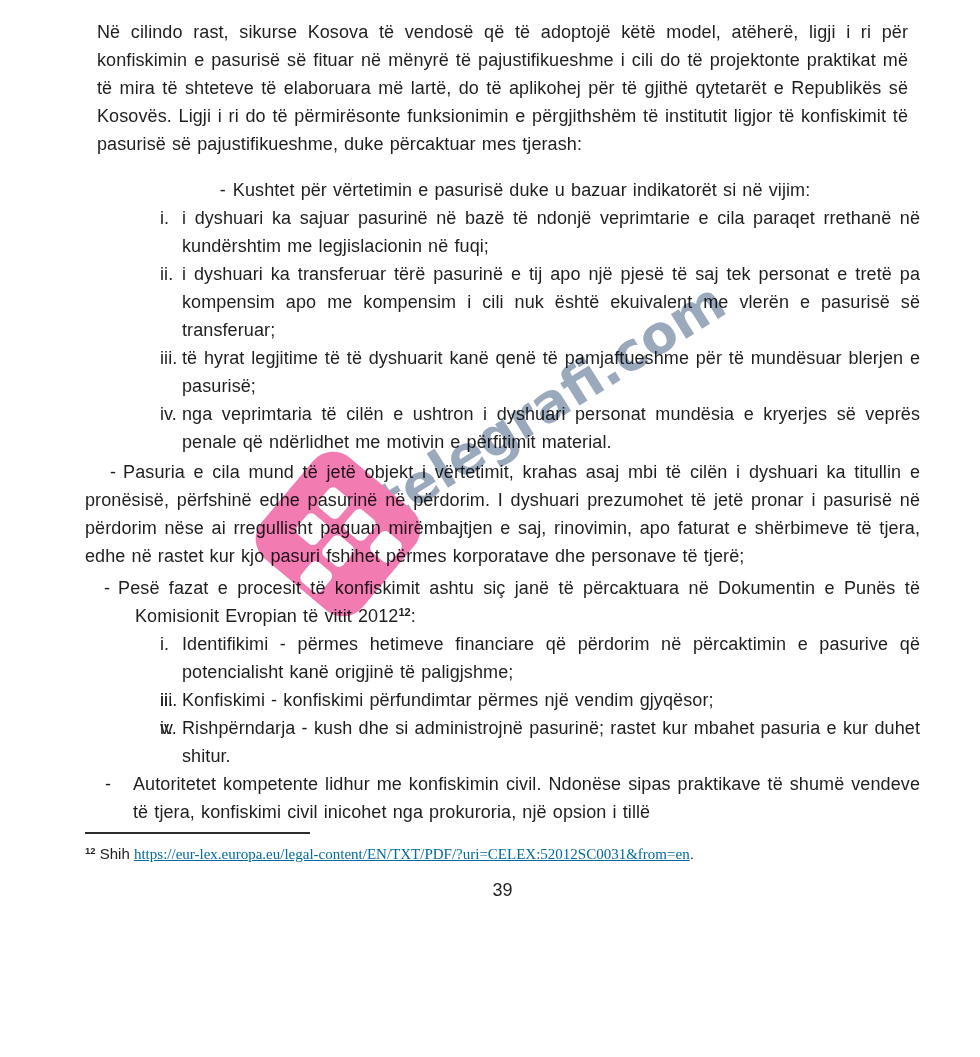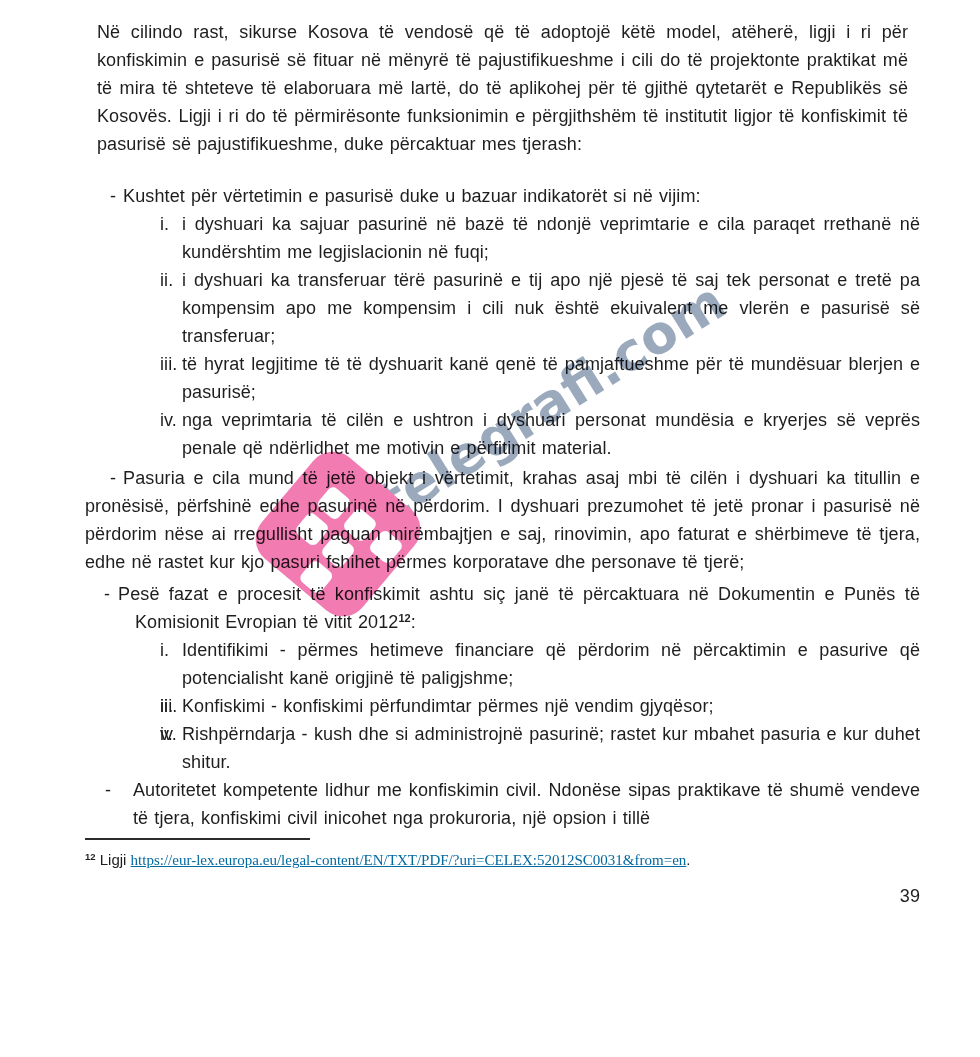--- a/index.html
+++ b/index.html
@@ -16,21 +16,21 @@
     position: relative;
     padding: 6px 60px 0 85px;
     font-size: 18px;
     line-height: 28px;
     letter-spacing: 0.1px;
     word-spacing: 1px;
     z-index: 1;
   }
   .just { text-align: justify; }
   .para { margin: 12px; }
-  .b1 { margin-top: 24px; padding-left: 25px; }
+  .b1 { margin-top: 18px; padding-left: 25px; text-align: center; }
   .b1 .dashm { margin-right: 7px; }
   .b2 { margin-top: 2px; text-indent: 25px; }
   .b2 .dashm { margin-right: 7px; }
   .b3 { margin-top: 4px; padding-left: 50px; text-indent: -31px; }
   .b3 .dashm { margin-right: 8px; }
   .b4 { position: relative; padding-left: 48px; }
   .b4 .dashm { position: absolute; left: 20px; top: 0; }
   .ritem { position: relative; margin-left: 75px; padding-left: 22px; }
   .rnum { position: absolute; left: 0; top: 0; }
   sup.ref { font-size: 11px; line-height: 0; vertical-align: 6px; letter-spacing: 0; font-weight: bold; }
@@ -49,21 +49,21 @@
   }
   .footnote sup.ref { font-size: 9.5px; vertical-align: 5px; }
   .footnote a {
     color: #0369a1;
     text-decoration: underline;
     cursor: pointer;
     font-family: Liberation Serif, serif;
   }
   .pagenum {
     margin-top: 10px;
-    text-align: right;
+    text-align: center;
     font-size: 18px;
   }
   
   .watermark {
     position: absolute;
     left: 272px;
     top: 468px;
     display: flex;
     align-items: center;
     transform: rotate(-32deg);
@@ -130,21 +130,21 @@
     <div class="ritem just"><span class="rnum">ii.</span></div>
     <div class="ritem just"><span class="rnum">iii.</span><span>Konfiskimi - konfiskimi përfundimtar përmes një vendim gjyqësor;</span></div>
     <div class="ritem just"><span class="rnum">iv.</span></div>
     <div class="ritem just"><span class="rnum">v.</span><span>Rishpërndarja - kush dhe si administrojnë pasurinë; rastet kur mbahet pasuria e kur duhet shitur.</span></div>
   </div>
 
   <div class="b4 just"><span class="dashm">-</span><span>Autoritetet kompetente lidhur me konfiskimin civil. Ndonëse sipas praktikave të shumë vendeve të tjera, konfiskimi civil inicohet nga prokuroria, një opsion i tillë</span></div>
 
   <div class="fnsep"></div>
 
-  <div class="footnote"><sup class="ref">12</sup> <span>Ligji</span> <a>https://eur-lex.europa.eu/legal-content/EN/TXT/PDF/?uri=CELEX:52012SC0031&amp;from=en</a><span>.</span></div>
+  <div class="footnote"><sup class="ref">12</sup> <span>Shih</span> <a>https://eur-lex.europa.eu/legal-content/EN/TXT/PDF/?uri=CELEX:52012SC0031&amp;from=en</a><span>.</span></div>
 
   <div class="pagenum">39</div>
 
 </div>
 
 <div class="watermark">
   <div class="wm-logo">
     <div class="sq sq1"></div>
     <div class="sq sq2"></div>
     <div class="sq sq3"></div>

